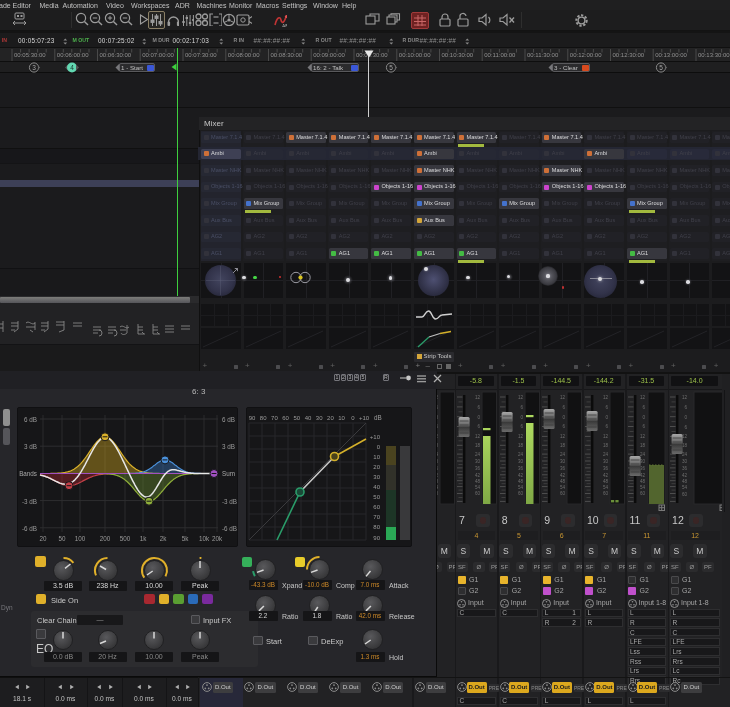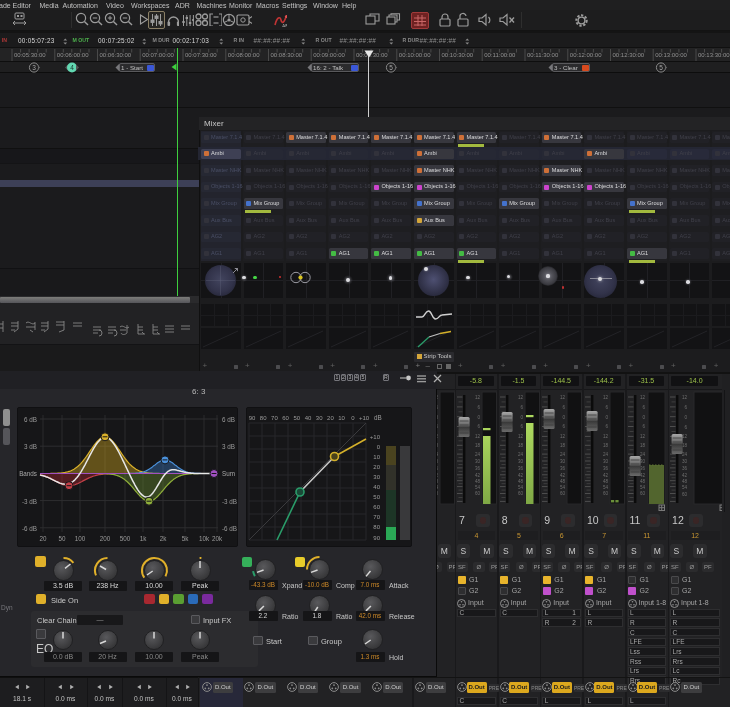--- a/index.html
+++ b/index.html
@@ -2043,21 +2043,21 @@
 <div style="left:361.5px;top:594.5px;width:21.0px;height:21.0px;background:radial-gradient(circle at 40% 35%,#59595c,#38383a 70%,#2f2f31);border:1.5px solid #202022;border-radius:50%"></div>
 <svg style="left:363.6360389693211px;top:604.4142135623731px" width="8.949747468305816" height="8.949747468305873" viewBox="0 0 8.949747468305816 8.949747468305873">
     <line x1="6.9" y1="2.0" x2="2.0" y2="6.9" stroke="#d8d8d8" stroke-width="1.5"></line>
   </svg>
 <div style="left:355.5px;top:610.5px;width:29px;height:10px;background:#151517;border-radius:1px"></div>
 <div style="left:355.5px;top:612.3px;font-size:6.3px;color:#cf8a28;white-space:nowrap;width:29px;text-align:center">42.0 ms</div>
 <div style="left:389px;top:612.5px;font-size:7px;color:#c8c8c8;white-space:nowrap;">Release</div>
 <div style="left:253px;top:635.5px;width:9.5px;height:9.5px;background:#3a3a3d;border:1px solid #5a5a5e;border-radius:1px"></div>
 <div style="left:266px;top:637px;font-size:7.5px;color:#c8c8c8;white-space:nowrap;">Start</div>
 <div style="left:308px;top:635.5px;width:9.5px;height:9.5px;background:#3a3a3d;border:1px solid #5a5a5e;border-radius:1px"></div>
-<div style="left:321px;top:637px;font-size:7.5px;color:#c8c8c8;white-space:nowrap;">Group</div>
+<div style="left:321px;top:637px;font-size:7.5px;color:#c8c8c8;white-space:nowrap;">DeExp</div>
 <div style="left:361.5px;top:628.5px;width:21.0px;height:21.0px;background:radial-gradient(circle at 40% 35%,#59595c,#38383a 70%,#2f2f31);border:1.5px solid #202022;border-radius:50%"></div>
 <svg style="left:362.62763160139906px;top:638.1471528727021px" width="9.734064310022973" height="8.015035054457258" viewBox="0 0 9.734064310022973 8.015035054457258">
     <line x1="7.7" y1="2.0" x2="2.0" y2="6.0" stroke="#d8d8d8" stroke-width="1.5"></line>
   </svg>
 <div style="left:355.5px;top:651.5px;width:29px;height:10px;background:#151517;border-radius:1px"></div>
 <div style="left:355.5px;top:653.3px;font-size:6.3px;color:#cf8a28;white-space:nowrap;width:29px;text-align:center">1.3 ms</div>
 <div style="left:389px;top:653.5px;font-size:7px;color:#c8c8c8;white-space:nowrap;">Hold</div>
 <div style="left:0px;top:677px;width:198px;height:30px;background:#1d1d1f;border-top:1px solid #0f0f0f"></div>
 <div style="left:43.5px;top:678px;width:1px;height:29px;background:#141416"></div>
 <svg style="left:13.5px;top:684px" width="6" height="6" viewBox="0 0 6 6">

